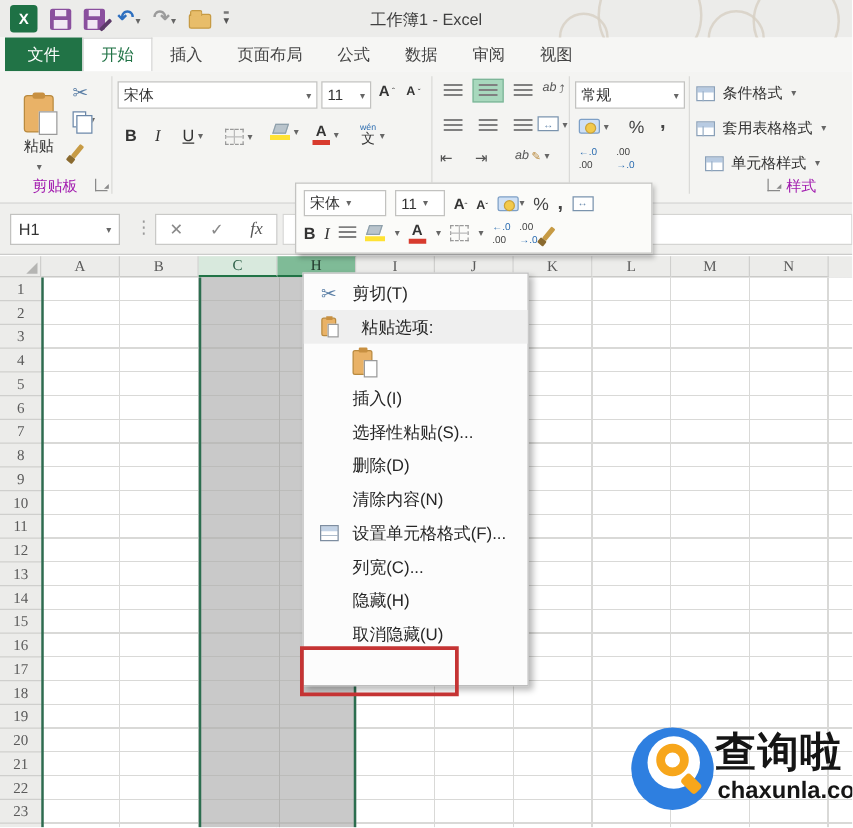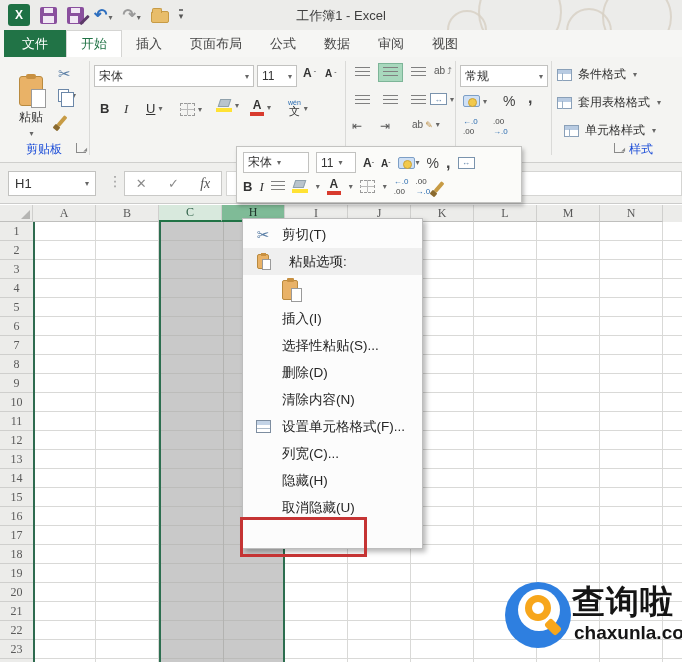--- a/index.html
+++ b/index.html
@@ -33,21 +33,21 @@
   .qat-more { font-size:9px; color:#555; border-top:2px solid #777; padding-top:1px; line-height:1; }
   .win-title { position:absolute; left:0; top:7px; width:682px; text-align:center; font-size:13px; color:#3f3f3f; pointer-events:none; }
   
   .tabrow { position:absolute; left:0; top:30px; width:682px; height:27px; background:#f6f6f4; display:flex; align-items:stretch; }
   .tab { padding:0 14px; display:flex; align-items:center; font-size:13px; color:#444; cursor:default; }
   .tab-file { background:#217346; color:#fff; margin-left:4px; padding:0 18px; }
   .tab-active { background:#fff; color:#217346; border:1px solid #d5d5d3; border-bottom:none; }
   
   .ribbon { position:absolute; left:0; top:57px; width:682px; height:106px; background:#f4f4f2; border-bottom:1px solid #cfcfcd; }
   .rsep { position:absolute; top:4px; height:94px; width:1px; background:#dadad8; }
-  .grouplabel { position:absolute; top:84px; font-size:12px; color:#1d4ed8; text-align:center; }
+  .grouplabel { position:absolute; top:84px; font-size:12px; color:#a21caf; text-align:center; }
   .launcher { position:absolute; width:10px; height:10px; border-left:1px solid #8a8a8a; border-bottom:1px solid #8a8a8a; }
   .launcher::after { content:"◢"; position:absolute; right:-1px; bottom:0px; font-size:5px; color:#8a8a8a; }
   .combo { position:absolute; background:#fff; border:1px solid #c2c2c0; display:flex; align-items:center; padding:0 4px; font-size:12px; color:#333; }
   .combo .cv { flex:1; overflow:hidden; white-space:nowrap; }
   .combo .ca { font-size:8px; color:#666; }
   .rbtn { position:absolute; display:flex; align-items:center; gap:2px; color:#444; }
   .paste-big { position:absolute; left:8px; top:6px; width:46px; height:88px; display:flex; flex-direction:column; align-items:center; justify-content:center; gap:3px; }
   .clipboard { position:relative; width:24px; height:30px; background:#e9b267; border:1px solid #b98a3f; border-radius:3px; }
   .clipboard::before { content:""; position:absolute; left:6px; top:-3px; width:10px; height:5px; background:#c89041; border-radius:2px; }
   .clipboard::after { content:""; position:absolute; right:-4px; bottom:-3px; width:13px; height:17px; background:#fff; border:1px solid #9a9a9a; }
@@ -68,21 +68,21 @@
   .colorbar-r { width:14px; height:4px; background:#d83b2e; margin-top:1px; }
   .fill-shape { width:11px; height:8px; background:#b9c4cc; transform:skewX(-18deg); border:1px solid #8fa0ab; }
   .bigA { font-size:12px; font-weight:bold; color:#333; line-height:1; }
   .phon { font-size:7px; color:#2b6cb0; line-height:1; }
   .phonc { font-size:11px; color:#333; line-height:1; }
   .bars { width:15px; height:11px; background:repeating-linear-gradient(to bottom,#808080 0 1.5px,transparent 1.5px 4px); }
   .barsel { background:#a8d8bd; border:1px solid #7db598; padding:3px 4px; }
   .barwrap { padding:4px 5px; }
   .ic-merge { width:17px; height:12px; border:1px solid #7a93ad; display:flex; align-items:center; justify-content:center; font-size:8px; color:#5b7fa6; background:#fff; }
   .arrowg { font-size:12px; color:#555; }
-  .abico { font-size:10px; color:#555; }
+  .abico { font-size:10px; color:#555; font-style:italic; }
   .ic-money { position:relative; width:17px; height:12px; background:#cfe0f5; border:1px solid #7d9fc6; border-radius:2px; }
   .ic-money::after { content:""; position:absolute; left:4px; top:2px; width:7px; height:7px; background:#f2c94c; border:1px solid #caa23a; border-radius:50%; }
   .pct { font-size:14px; color:#444; }
   .comma { font-size:16px; font-weight:bold; color:#444; }
   .decimals { display:flex; flex-direction:column; font-size:8px; color:#444; line-height:1.2; align-items:flex-start; }
   .decimals .blue { color:#2b6cb0; }
   .style-row { position:absolute; display:flex; align-items:center; gap:6px; font-size:12px; color:#333; }
   .ic-table { position:relative; width:15px; height:12px; border:1px solid #8aa0b8; background:
       linear-gradient(#b8cbe2 0 0) top/100% 4px no-repeat,#fff; }
   .ic-table::after { content:""; position:absolute; left:4px; top:3px; width:1px; height:8px; background:#9ab0c6; }

